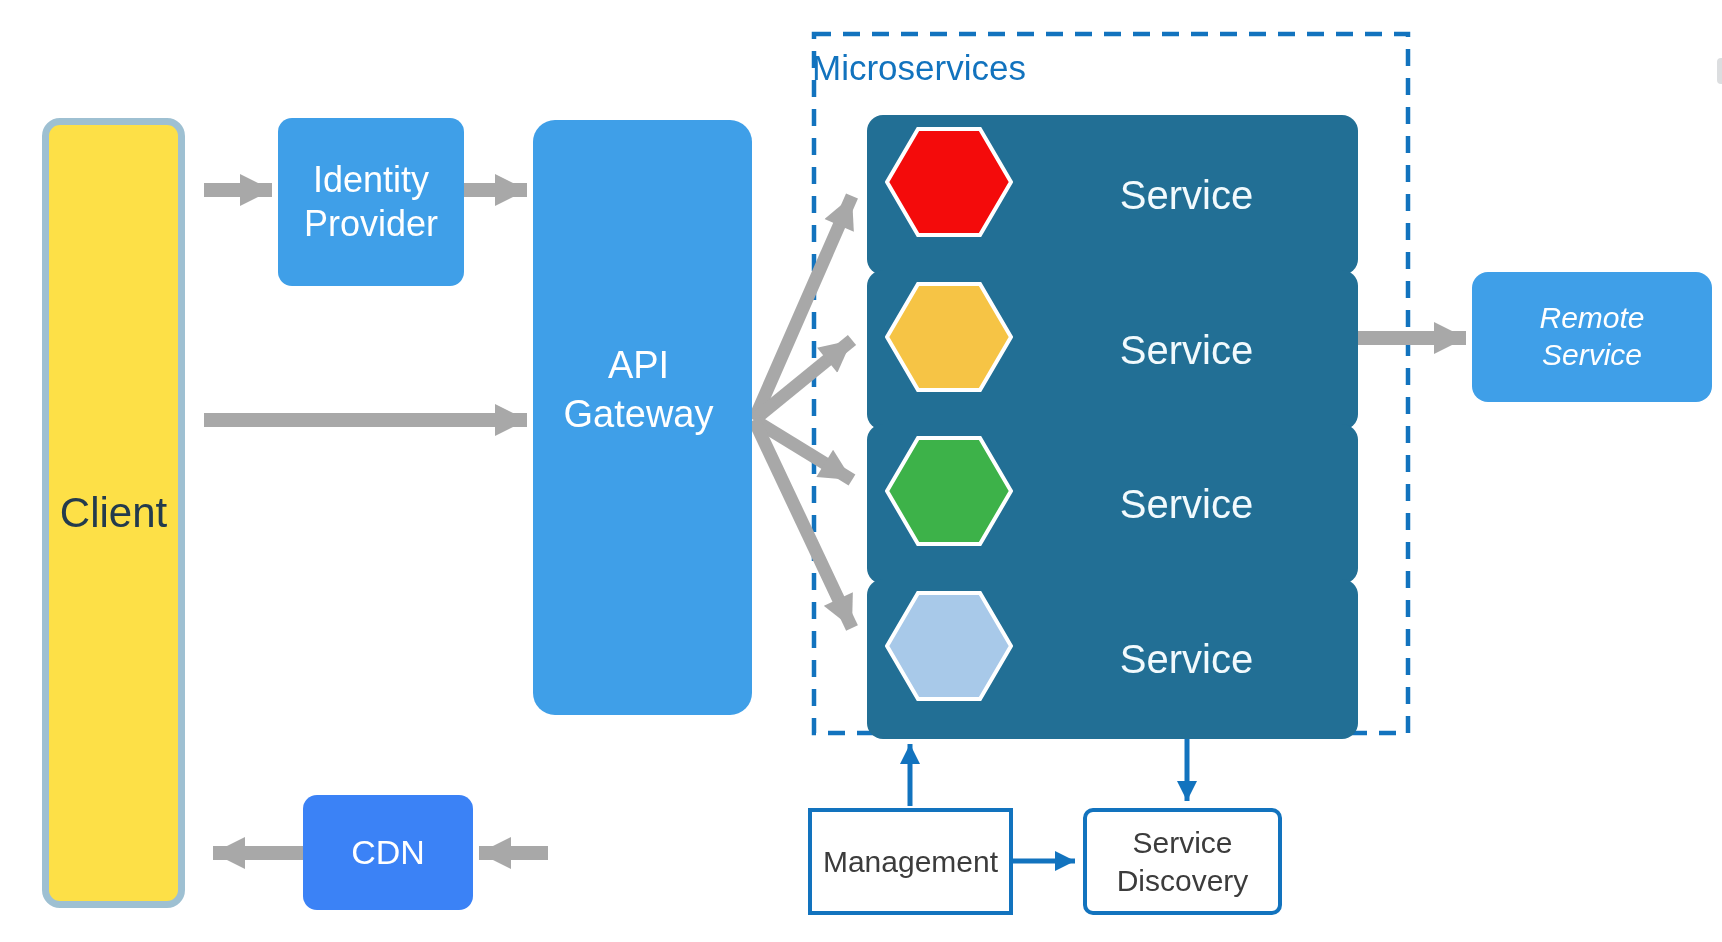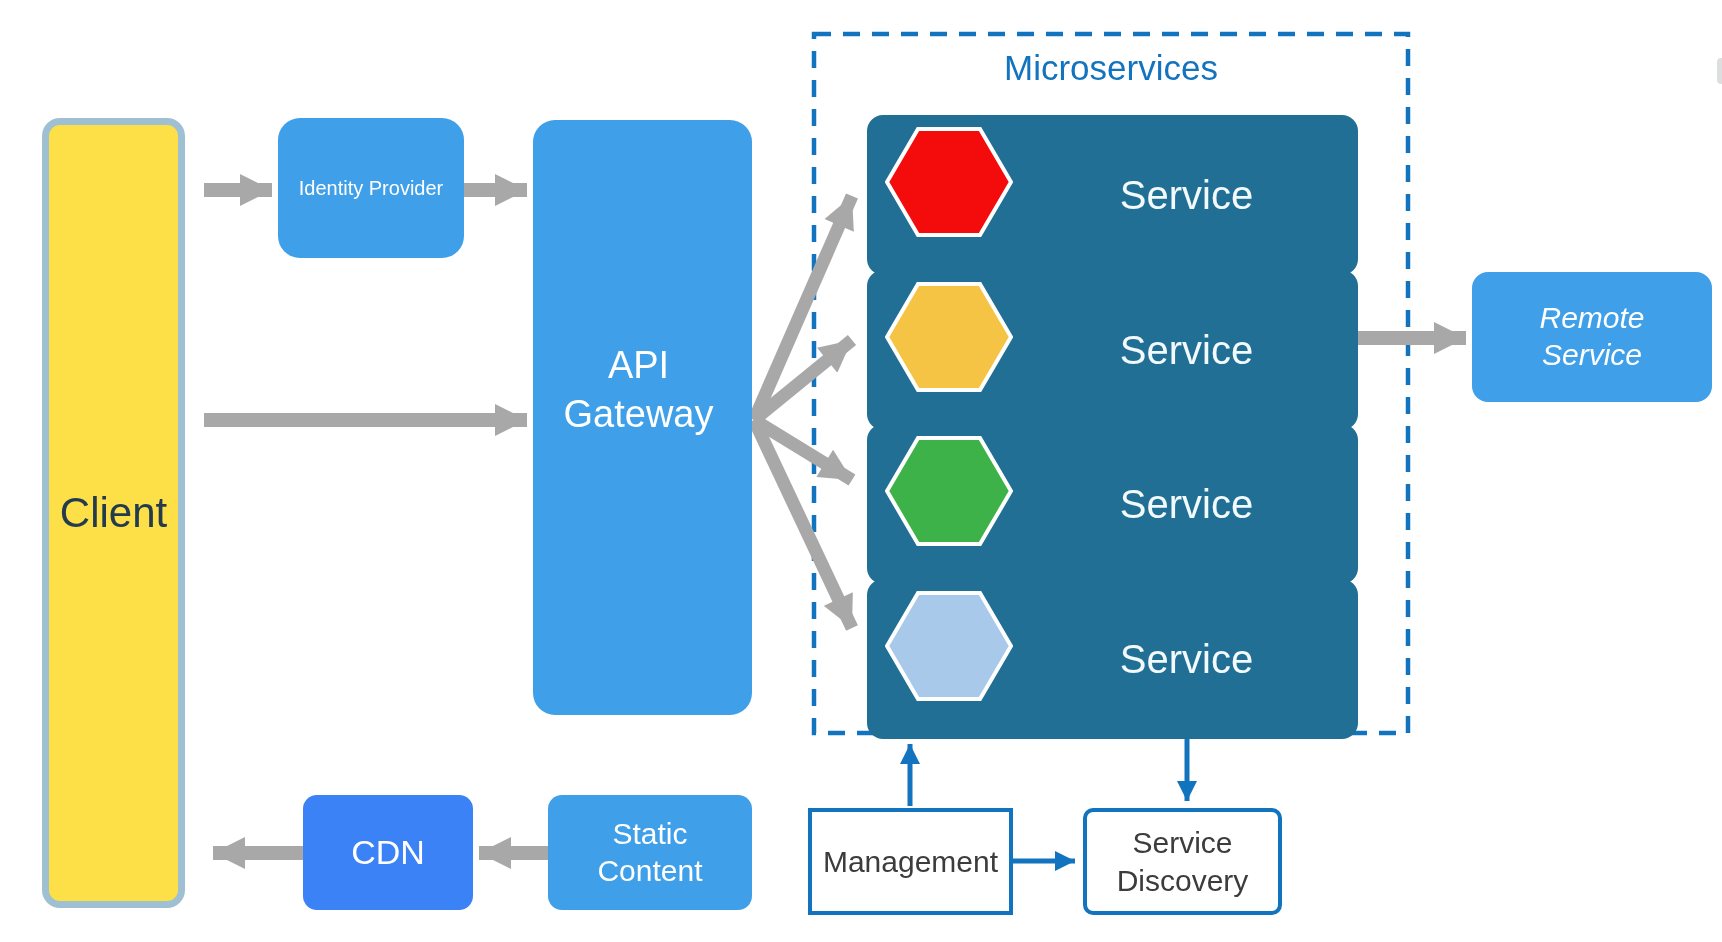--- a/index.html
+++ b/index.html
@@ -9,34 +9,34 @@
   }
   .overlay{position:absolute;left:0;top:0;width:1722px;height:942px;z-index:1;}
   .node{position:absolute;z-index:2;display:flex;align-items:center;justify-content:center;
         text-align:center;box-sizing:border-box;}
   .bluebox{color:#ffffff;border-radius:14px;line-height:1.22;}
   .client{
     left:42px;top:118px;width:143px;height:790px;
     background:#fde047;border:7px solid #9EC0D2;border-radius:18px;
     color:#233B4D;font-size:42px;z-index:2;
   }
-  .idp{left:278px;top:118px;width:186px;height:140px;font-size:20px;border-radius:22px;}
+  .idp{left:278px;top:118px;width:186px;height:168px;font-size:36px;border-radius:14px;}
   .gateway{left:533px;top:120px;width:219px;height:595px;font-size:38px;border-radius:22px;
            padding:0 20px 55px 12px;line-height:1.3;}
   .remote{left:1472px;top:272px;width:240px;height:130px;font-size:30px;border-radius:16px;padding:0 30px;font-style:italic;}
   .cdn{left:303px;top:795px;width:170px;height:115px;font-size:34px;}
   .static{left:548px;top:795px;width:204px;height:115px;font-size:30px;padding:0 28px;}
   .plainbox{
     background:#ffffff;border:4px solid #1273BE;color:#3C3C3C;font-size:30px;line-height:1.25;
   }
   .mgmt{left:808px;top:808px;width:205px;height:107px;}
   .sd{left:1083px;top:808px;width:199px;height:107px;padding:0 16px;border-radius:10px;}
   .ms-title{
     position:absolute;left:812px;top:48px;width:598px;z-index:2;
-    text-align:center;color:#1273BE;font-size:35px;
+    text-align:left;color:#1273BE;font-size:35px;
   }
   .service-row{
     position:absolute;left:867px;width:491px;height:160px;z-index:2;
     border-radius:16px;display:flex;align-items:center;
   }
   .service-row .hex{position:absolute;left:18px;top:11px;}
   .service-label{
     margin-left:148px;flex:1;text-align:center;color:#F2FAFD;font-size:40px;
   }
   .edge-artifact{
@@ -120,23 +120,20 @@
   </div>
 
   <div class="node bluebox remote" style="background: rgb(63, 159, 232);">
     <span>Remote Service</span>
   </div>
 
   <div class="node bluebox cdn" style="background: #3b82f6;">
     <span>CDN</span>
   </div>
 
-  <div class="node bluebox static" style="background: rgb(63, 159, 232);">
-    <span>Static Content</span>
-  </div>
 
   <div class="node plainbox mgmt">
     <span>Management</span>
   </div>
 
   <div class="node plainbox sd">
     <span>Service Discovery</span>
   </div>
 
   <div class="edge-artifact"></div>

